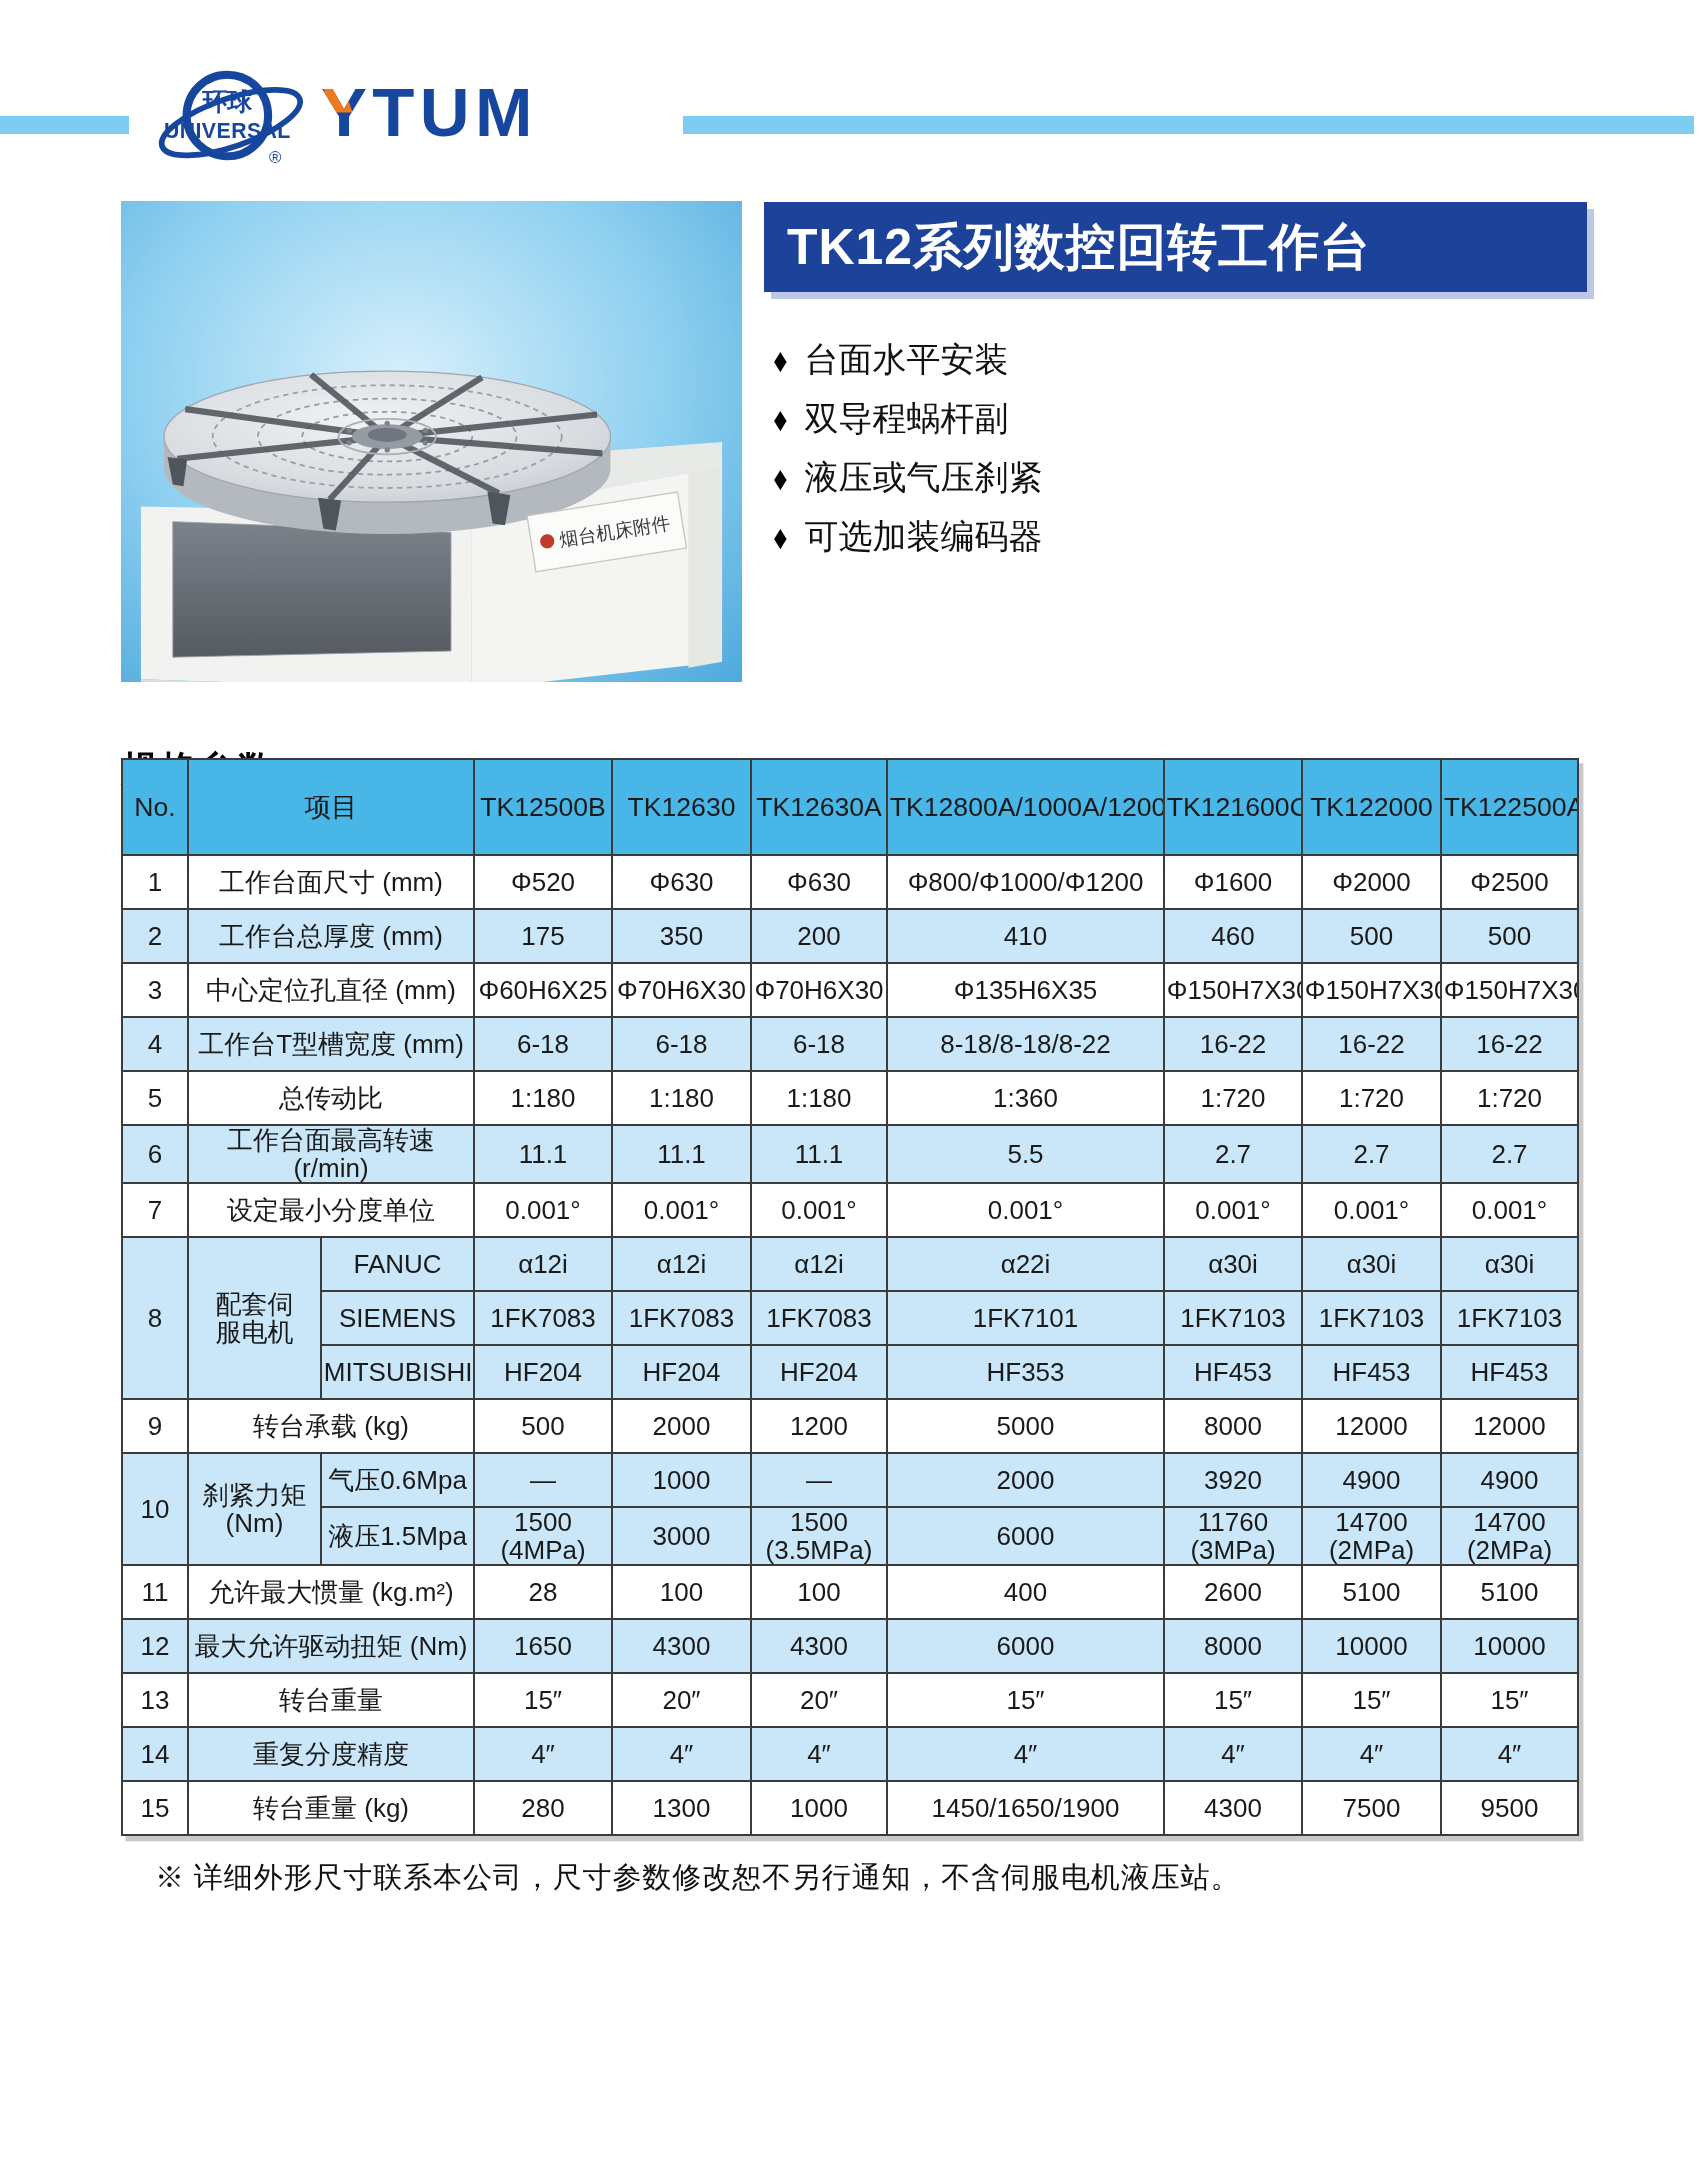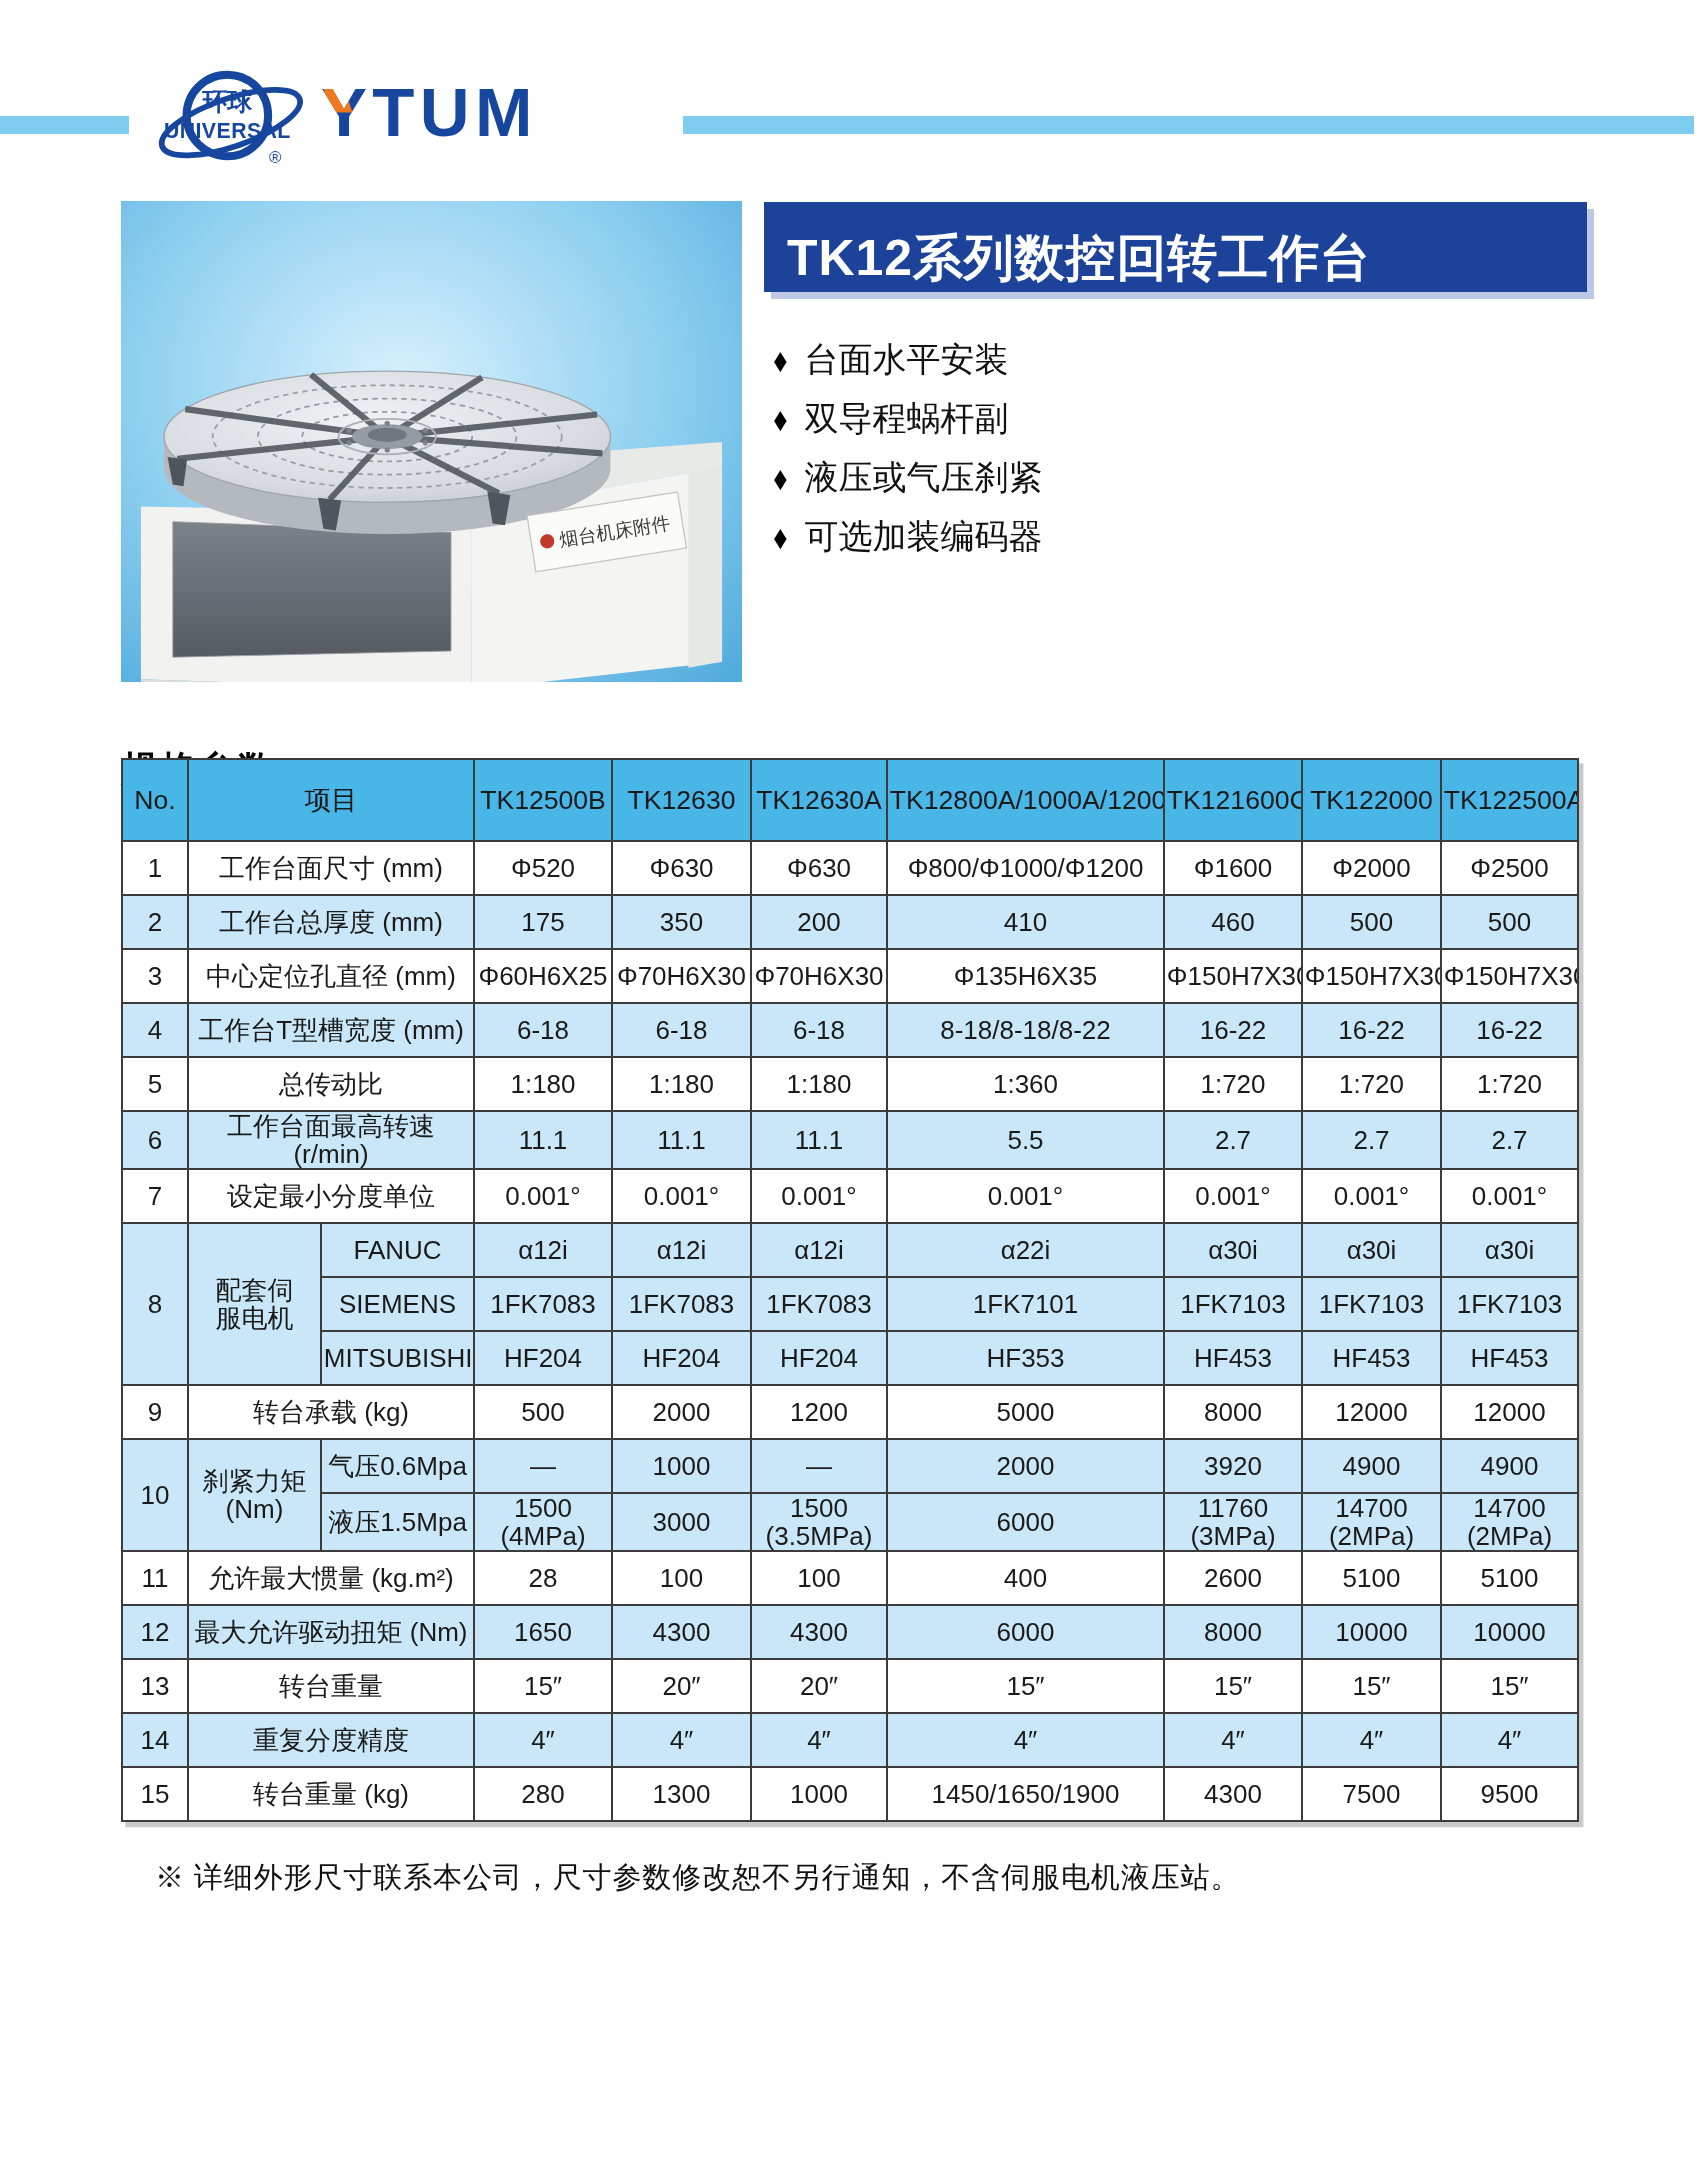--- a/index.html
+++ b/index.html
@@ -16,35 +16,35 @@
             letter-spacing:5.3px;color:#17469e;line-height:1;white-space:nowrap;}
   #wordmark .orange-overlay{position:absolute;left:0;top:0;color:#f0791d;
             clip-path:polygon(0 0, 9.5% 0, 14.5% 50%, 4% 50%);}
 
   
   #photo{position:absolute;left:121px;top:201px;width:621px;height:481px;
          background:radial-gradient(ellipse at 45% 38%, #d8f0fc 0%, #8fd0f0 55%, #4ea9dc 100%);}
 
   
   #title-bar{position:absolute;left:764px;top:202px;width:823px;height:90px;background:#1d4299;
-             box-shadow:7px 7px 0 #bcc8e6;display:flex;align-items:flex-end;}
+             box-shadow:7px 7px 0 #bcc8e6;display:flex;align-items:center;}
   #title-bar .t{color:#fff;font-size:50px;font-weight:bold;padding-left:23px;letter-spacing:0.9px;white-space:nowrap;}
 
   #features{position:absolute;left:770px;top:330px;list-style:none;margin:0;padding:0;}
   #features li{display:flex;align-items:center;height:59px;font-size:34px;color:#111;}
   #features .diamond{display:inline-block;transform:scaleX(0.62);font-size:26.6px;margin-right:14px;color:#000;}
 
   
   #spec-heading{position:absolute;left:121px;top:745px;font-size:37px;font-weight:bold;color:#000;letter-spacing:1.8px;}
 
   #table-wrap{position:absolute;left:121px;top:758px;box-shadow:4.4px 5.3px 0 #c9c9c9;}
   table{border-collapse:collapse;table-layout:fixed;width:1458px;}
   th,td{border:2.7px solid #3b3b3b;text-align:center;vertical-align:middle;padding:0 1.8px;
         font-size:26px;font-weight:normal;line-height:1.08;white-space:pre-line;overflow:hidden;}
-  thead tr{height:82px;}
+  thead tr{height:96px;}
   thead th{background:#49b6e8;font-size:26.6px;}
   tbody tr{height:54px;background:#ffffff;}
   tbody tr.shade td{background:#c9e7f8;}
 
   #footnote{position:absolute;left:119px;top:1858px;font-size:29px;color:#111;letter-spacing:0.9px;margin-left:36px;}
 
   svg text{font-family:"Liberation Sans",sans-serif;}
 </style>
 </head>
 <body>

